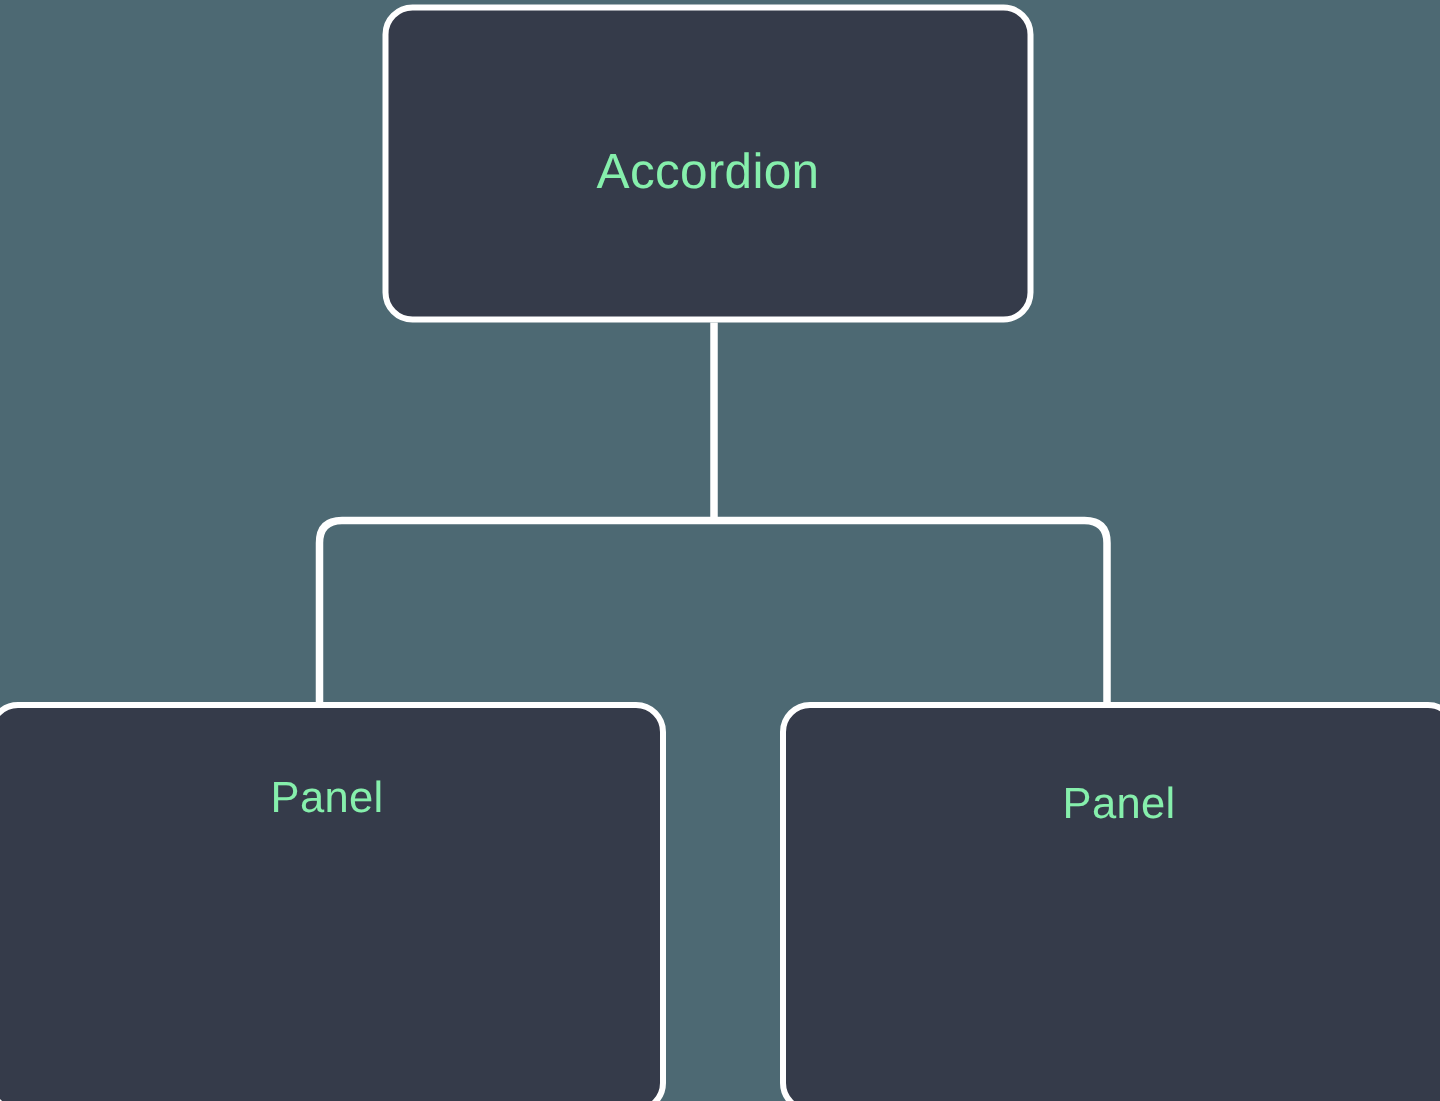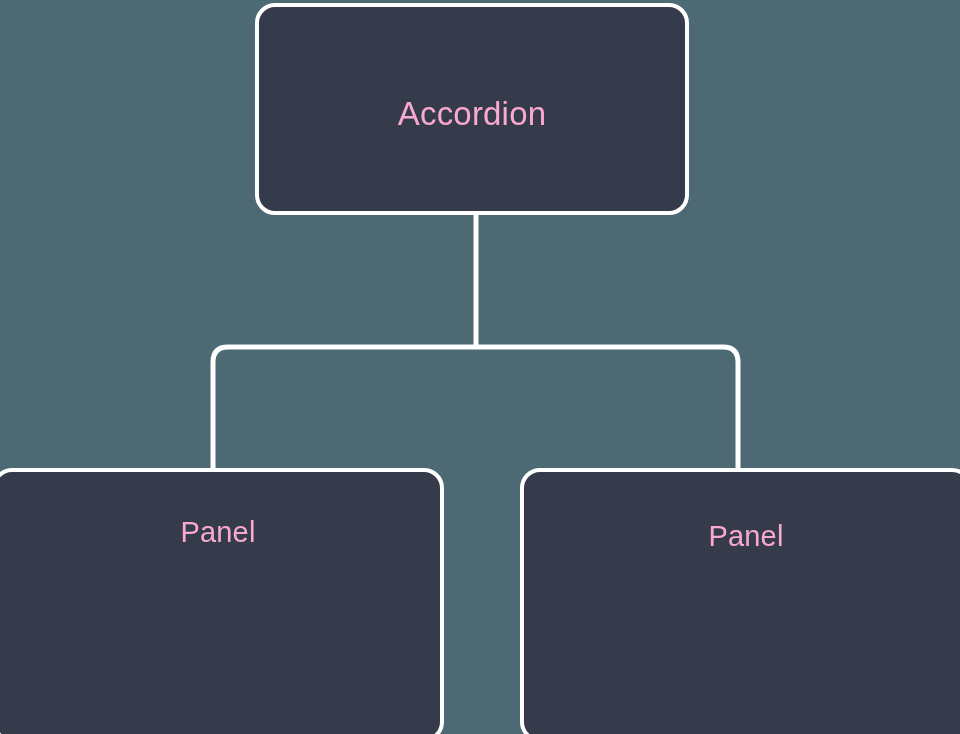--- a/index.html
+++ b/index.html
@@ -46,21 +46,21 @@
     top: 3px;
     width: 434px;
     height: 212px;
   }
 
   .node-title {
     position: absolute;
     left: 0;
     right: 0;
     text-align: center;
-    color: #f9a8d4;
+    color: #86efac;
     font-size: 33px;
     font-weight: 400;
     letter-spacing: 0.2px;
     white-space: nowrap;
   }
 
   .node-root .node-title {
     top: 88px;
   }
 

